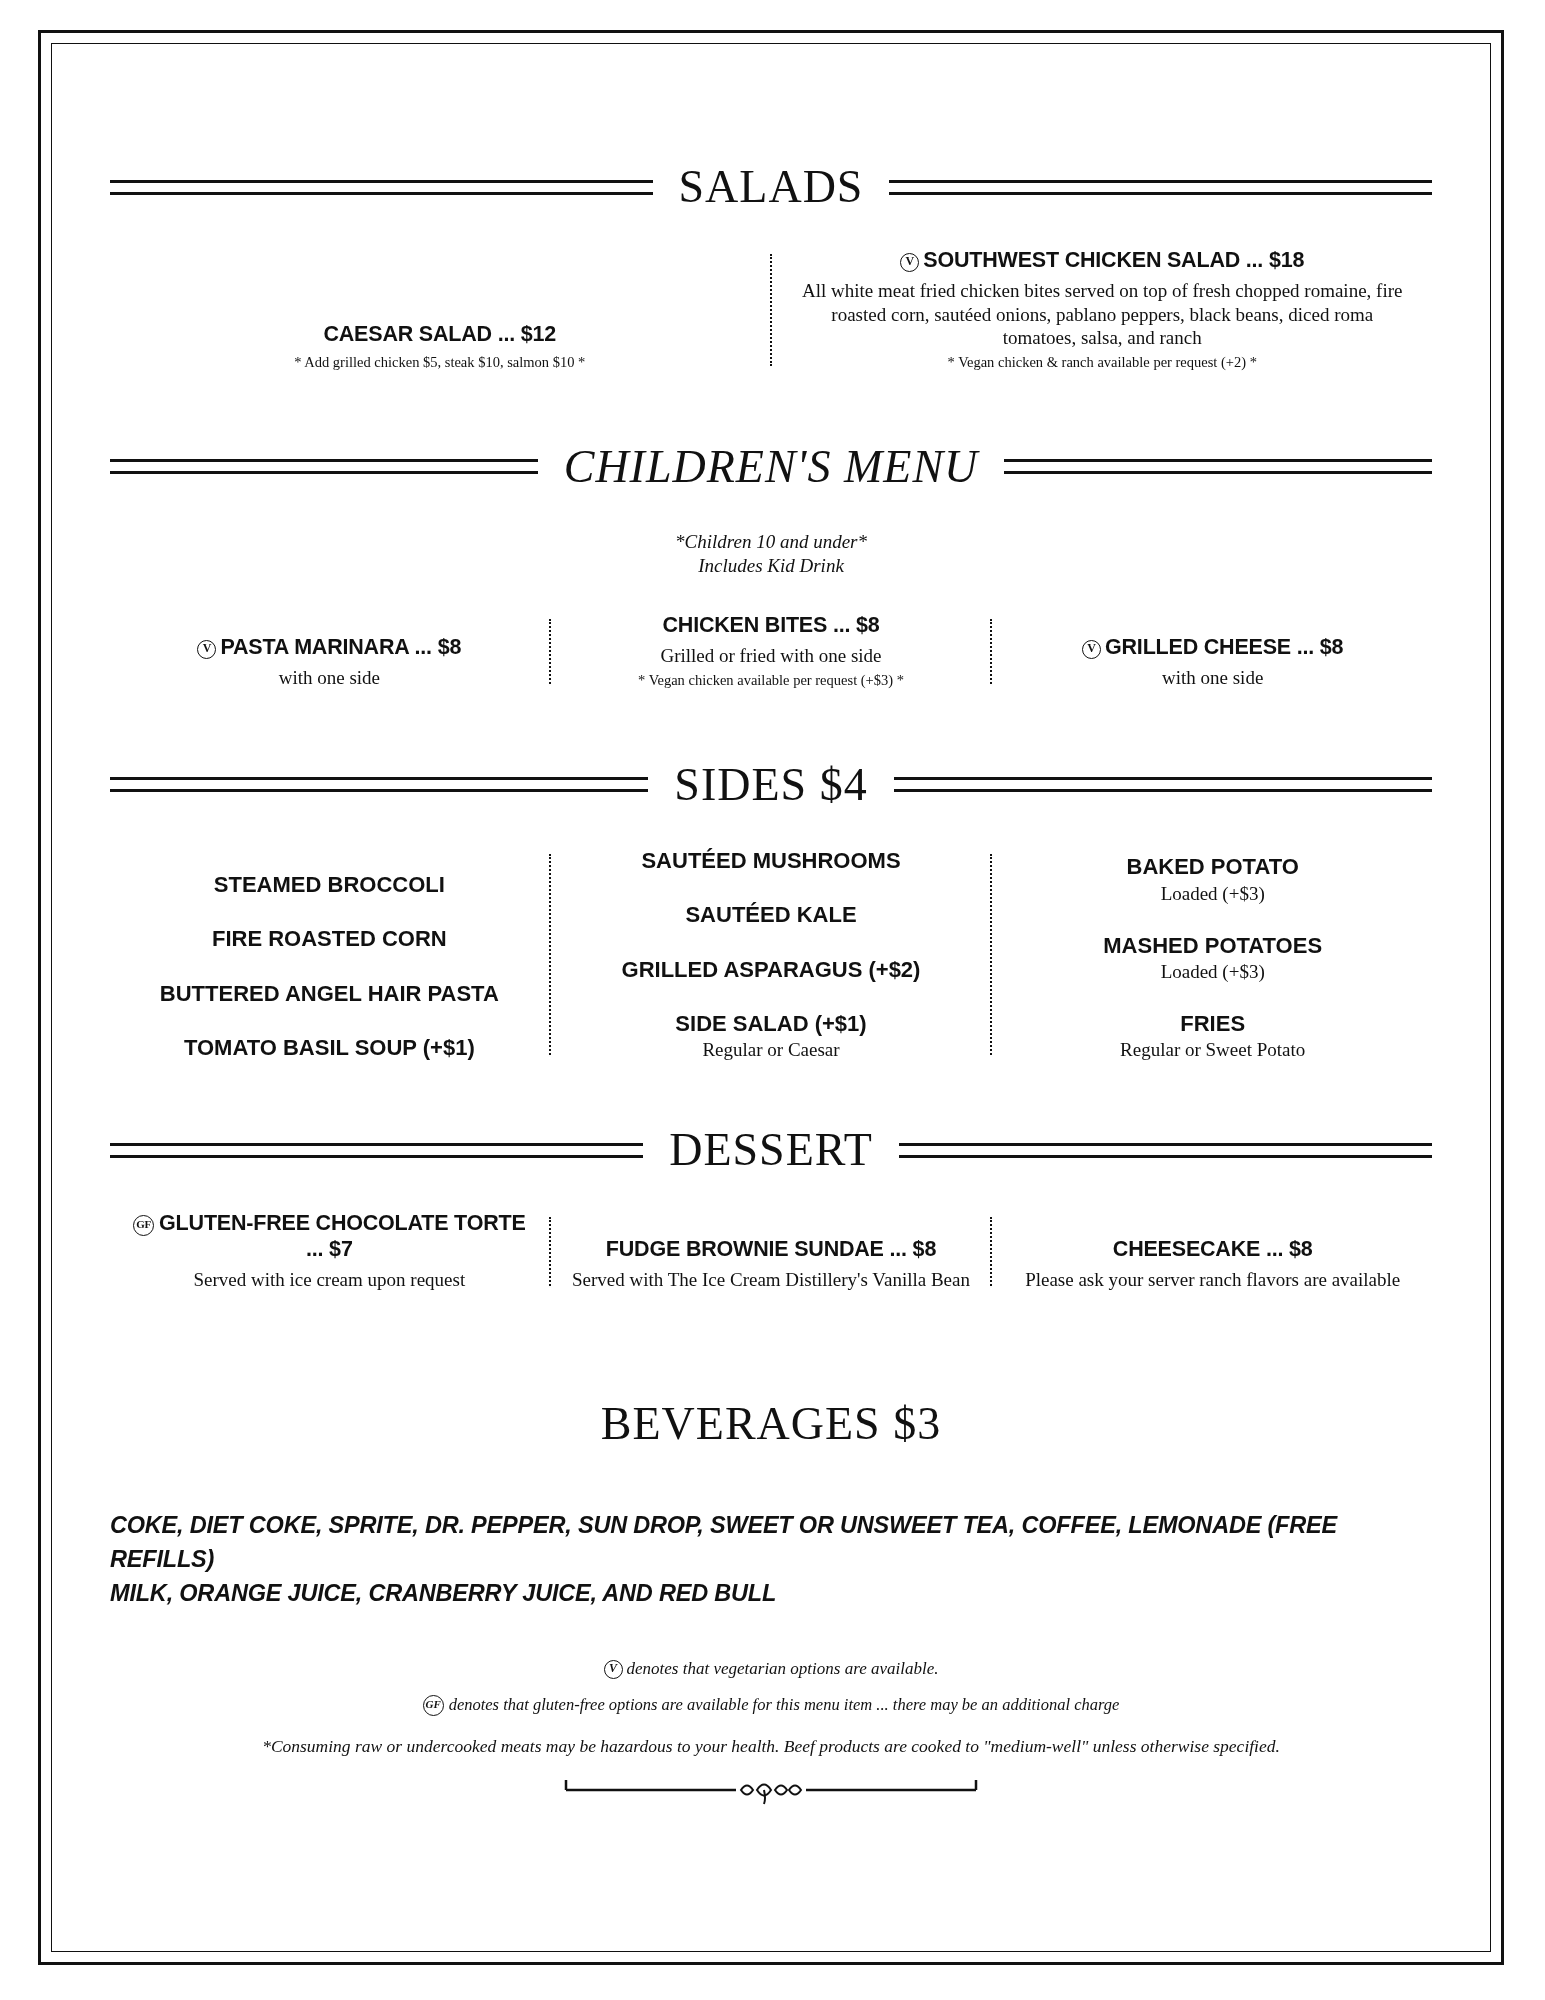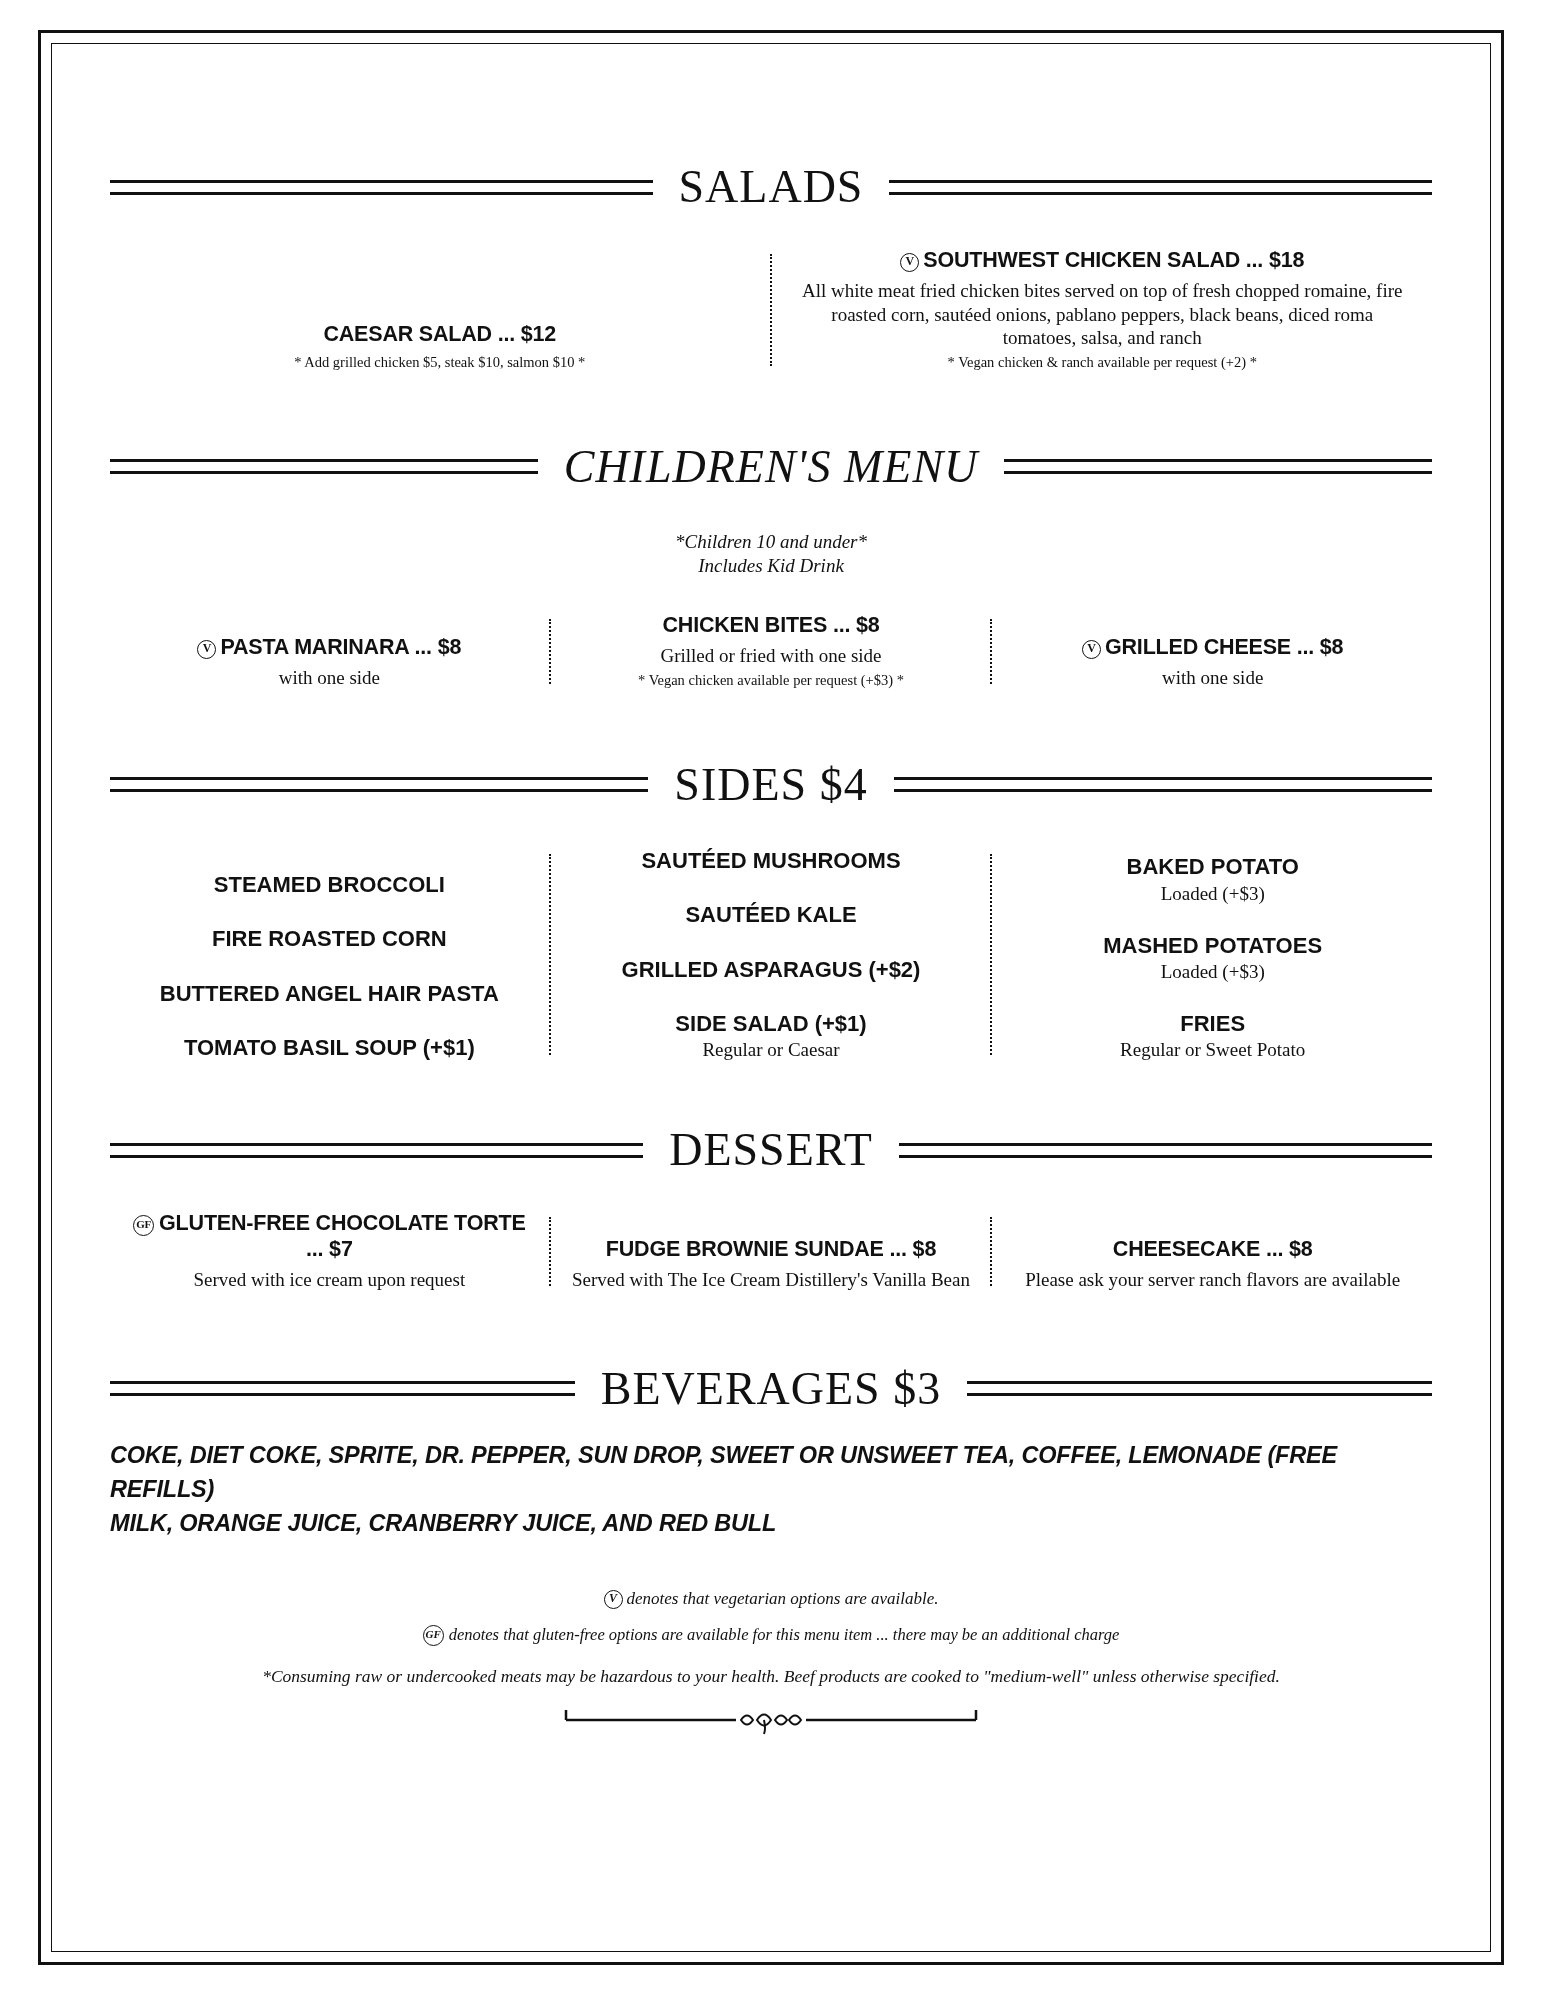--- a/index.html
+++ b/index.html
@@ -163,21 +163,21 @@
   }
   .side-col-pad-a { padding-top: 0; }
   .side-col-pad-b { padding-top: 0; }
   .side-col-pad-c { padding-top: 0; }
 
   
   #dessert-head { margin-top: 66px; }
   #dessert-body { margin-top: 38px; }
 
   
-  #bev-head { margin-top: 74px; }
+  #bev-head { margin-top: 74px; flex-direction: column; }
   .bev-list {
     text-align: left;
     font-family: "Liberation Sans", sans-serif;
     font-weight: bold;
     font-size: 23.5px;
     line-height: 1.45;
     margin-top: 26px;
     letter-spacing: -0.2px;
     font-style: italic;
   }

